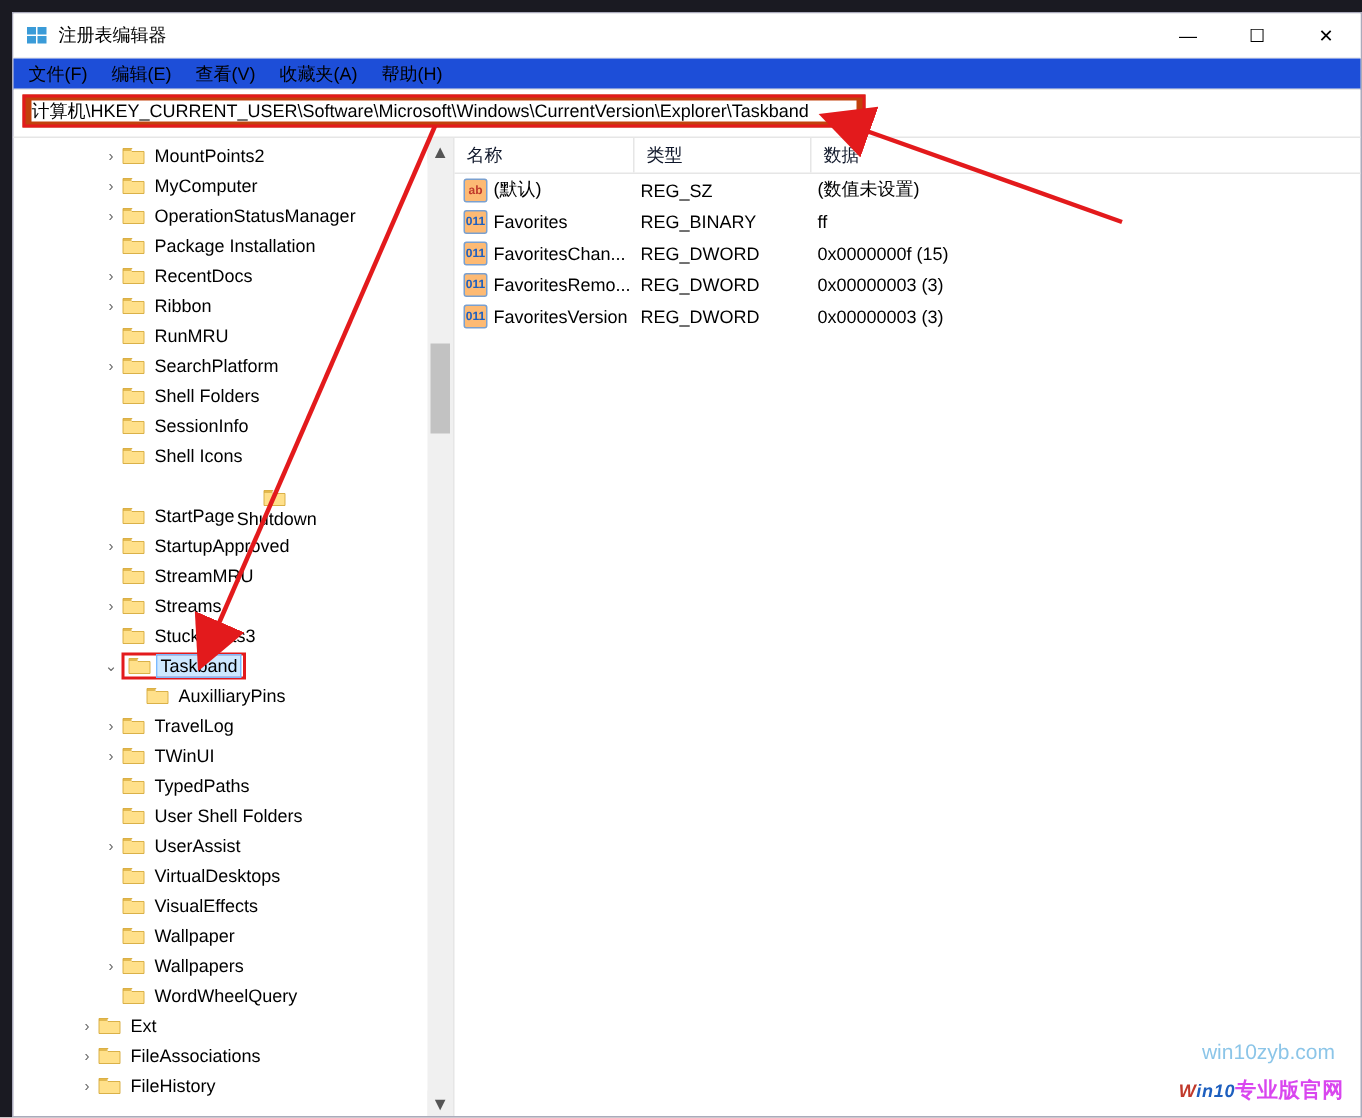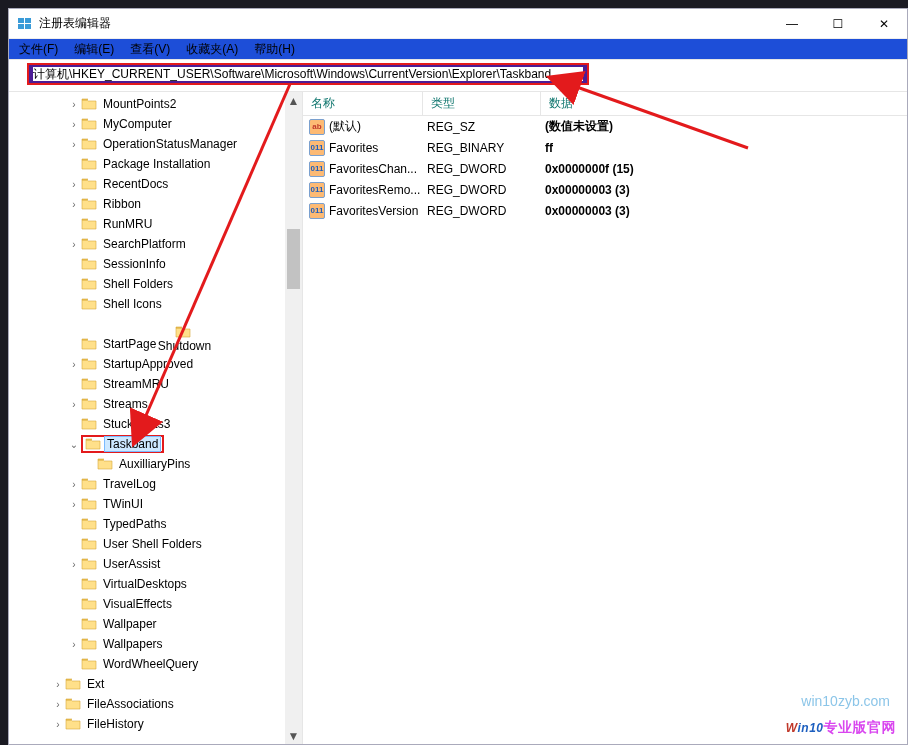--- a/index.html
+++ b/index.html
@@ -14,48 +14,48 @@
 .titlebar .title { flex: 0 0 auto; color: #000; }
 .titlebar .spacer { flex: 1; }
 .titlebar .winbtn { width: 46px; height: 30px; display: flex; align-items: center; justify-content: center; color: #000; }
 
 
 .menubar { height: 21px; display: flex; align-items: center; padding: 0 2px; background: #1d4ed8; border-bottom: 1px solid #e6e6e6; }
 .menubar .menuitem { padding: 2px 8px; cursor: default; }
 
 
 .addressrow { padding: 3px 6px 6px 6px; }
-.addressbox { border: 2px solid #e31a1c; width: 562px; height: 22px; display: flex; align-items: center; padding: 0 4px; background: #4c1d95; margin-left: 12px; }
+.addressbox { border: 2px solid #e31a1c; width: 562px; height: 22px; display: flex; align-items: center; padding: 0 4px; background: #c2410c; }
 .addressbox input { border: none; outline: none; width: 100%; font-size: 12px; }
 
 
 .split { flex: 1; display: flex; min-height: 0; border-top: 1px solid #e6e6e6; }
 .treepane { width: 294px; border-right: 1px solid #e6e6e6; position: relative; overflow: hidden; }
 .treescroll { position: absolute; inset: 0; overflow: hidden; }
 .treepane .vscrollbar { position: absolute; right: 0; top: 0; bottom: 0; width: 17px; background: #f0f0f0; }
 .treepane .vscrollbar .btn { height: 17px; background: #f0f0f0; display: flex; align-items: center; justify-content: center; color: #555; }
 .treepane .vscrollbar .track { position: absolute; top: 17px; bottom: 17px; left: 0; right: 0; }
 .treepane .vscrollbar .thumb { position: absolute; left: 2px; right: 2px; top: 120px; height: 60px; background: #c2c2c2; }
 .treepane .vscrollbar .btn.bottom { position: absolute; bottom: 0; left: 0; right: 0; }
 
 .listpane { flex: 1; display: flex; flex-direction: column; }
 .listheader { height: 24px; display: flex; align-items: center; border-bottom: 1px solid #e6e6e6; }
-.listheader .col { padding: 0 8px; height: 100%; display: flex; align-items: center; border-right: 1px solid #e6e6e6; color: #0f766e; }
+.listheader .col { padding: 0 8px; height: 100%; display: flex; align-items: center; border-right: 1px solid #e6e6e6; color: #0f172a; }
 .col-name { width: 120px; }
 .col-type { width: 118px; }
 .col-data { flex: 1; border-right: none !important; }
 
 .listbody { flex: 1; overflow: hidden; }
 .listrow { height: 21px; display: flex; align-items: center; padding-left: 6px; }
 .listrow .valicon { width: 16px; height: 16px; margin-right: 4px; display: inline-flex; align-items: center; justify-content: center; border: 1px solid #7aa0cf; background: #fdba74; border-radius: 2px; font-size: 8px; font-weight: 700; }
 .valicon.str { color: #c0392b; }
 .valicon.bin { color: #1d5fbf; }
 .listrow .vname { width: 98px; white-space: nowrap; overflow: hidden; text-overflow: ellipsis; }
 .listrow .vtype { width: 118px; }
-.listrow .vdata { flex: 1; font-weight: bold; }
+.listrow .vdata { flex: 1; }
 
 
 .tree { padding: 2px 0 2px 0; }
 .tree-row { height: 20px; display: flex; align-items: center; white-space: nowrap; }
 .tree-row.selected .label { background: #cde8ff; outline: 1px solid #7abaff; }
 .tree-row .twisty { width: 14px; text-align: center; color: #6b6b6b; font-size: 10px; display: inline-block; }
 .tree-row .twisty.blank { visibility: hidden; }
 .tree-row .ficon { width: 16px; height: 14px; margin-right: 4px; display: inline-flex; }
 .tree-row .label { padding: 0 2px; }
 
@@ -203,31 +203,31 @@
                 <span class="label">SearchPlatform</span>
               </div>
               <div class="tree-row" style="padding-left: 58px;">
                 <span class="twisty blank">›</span>
                 <span class="ficon">
                   <svg class="folder-svg" viewBox="0 0 16 14">
                     <path d="M1 3 L6 3 L7 4 L15 4 L15 12 L1 12 Z" fill="#ffe08a" stroke="#d6a93a" stroke-width="0.6"></path>
                     <path d="M1 3 L6 3 L7 2 L1 2 Z" fill="#f2c558" stroke="#d6a93a" stroke-width="0.6"></path>
                   </svg>
                 </span>
+                <span class="label">Shell Folders</span>
+              </div>
+              <div class="tree-row" style="padding-left: 58px;">
+                <span class="twisty blank">›</span>
+                <span class="ficon">
+                  <svg class="folder-svg" viewBox="0 0 16 14">
+                    <path d="M1 3 L6 3 L7 4 L15 4 L15 12 L1 12 Z" fill="#ffe08a" stroke="#d6a93a" stroke-width="0.6"></path>
+                    <path d="M1 3 L6 3 L7 2 L1 2 Z" fill="#f2c558" stroke="#d6a93a" stroke-width="0.6"></path>
+                  </svg>
+                </span>
                 <span class="label">SessionInfo</span>
-              </div>
-              <div class="tree-row" style="padding-left: 58px;">
-                <span class="twisty blank">›</span>
-                <span class="ficon">
-                  <svg class="folder-svg" viewBox="0 0 16 14">
-                    <path d="M1 3 L6 3 L7 4 L15 4 L15 12 L1 12 Z" fill="#ffe08a" stroke="#d6a93a" stroke-width="0.6"></path>
-                    <path d="M1 3 L6 3 L7 2 L1 2 Z" fill="#f2c558" stroke="#d6a93a" stroke-width="0.6"></path>
-                  </svg>
-                </span>
-                <span class="label">Shell Folders</span>
               </div>
               <div class="tree-row" style="padding-left: 58px; align-items: center;">
                 <span class="twisty blank">›</span>
                 <span class="ficon">
                   <svg class="folder-svg" viewBox="0 0 16 14">
                     <path d="M1 3 L6 3 L7 4 L15 4 L15 12 L1 12 Z" fill="#ffe08a" stroke="#d6a93a" stroke-width="0.6"></path>
                     <path d="M1 3 L6 3 L7 2 L1 2 Z" fill="#f2c558" stroke="#d6a93a" stroke-width="0.6"></path>
                   </svg>
                 </span>
                 <span class="label">Shell Icons</span>

